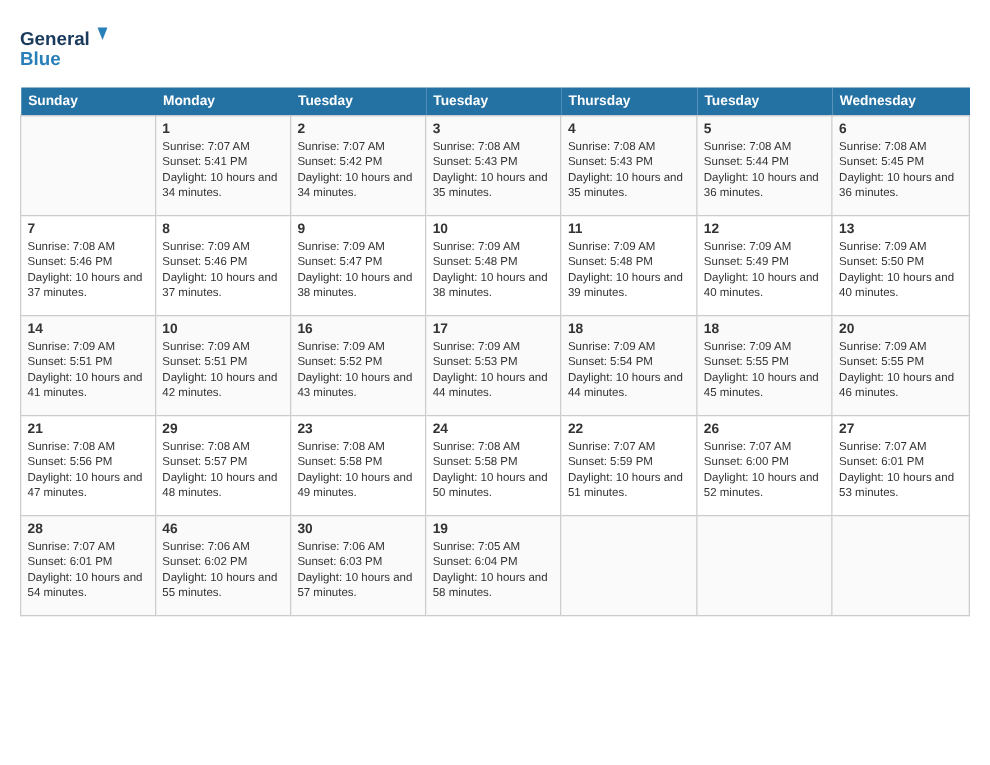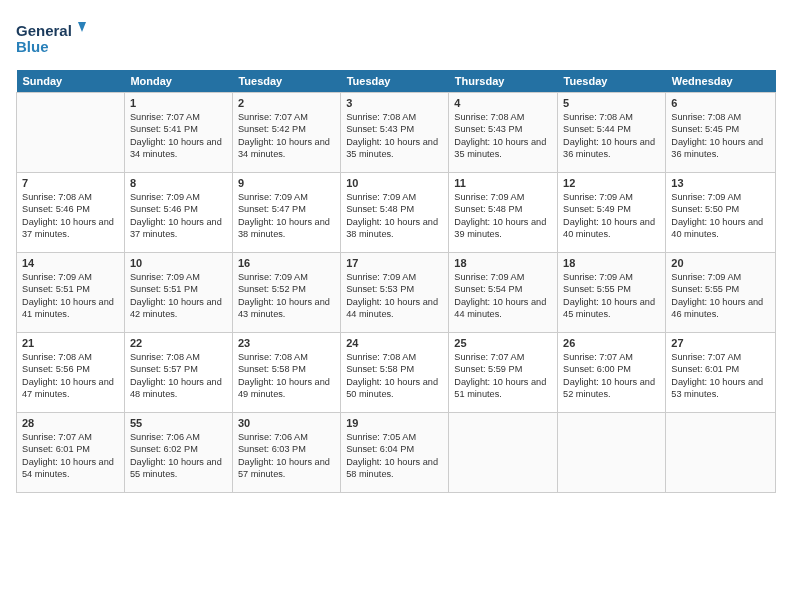--- a/index.html
+++ b/index.html
@@ -194,51 +194,51 @@
         <span class="date-num">20</span>
         <span class="cell-text">Sunrise: 7:09 AM<br>Sunset: 5:55 PM<br>Daylight: 10 hours and 46 minutes.</span>
       </td>
         </tr>
         <tr>
           <td>
         <span class="date-num">21</span>
         <span class="cell-text">Sunrise: 7:08 AM<br>Sunset: 5:56 PM<br>Daylight: 10 hours and 47 minutes.</span>
       </td>
           <td>
-        <span class="date-num">22</span>
+        <span class="date-num">29</span>
         <span class="cell-text">Sunrise: 7:08 AM<br>Sunset: 5:57 PM<br>Daylight: 10 hours and 48 minutes.</span>
       </td>
           <td>
         <span class="date-num">23</span>
         <span class="cell-text">Sunrise: 7:08 AM<br>Sunset: 5:58 PM<br>Daylight: 10 hours and 49 minutes.</span>
       </td>
           <td>
         <span class="date-num">24</span>
         <span class="cell-text">Sunrise: 7:08 AM<br>Sunset: 5:58 PM<br>Daylight: 10 hours and 50 minutes.</span>
       </td>
           <td>
-        <span class="date-num">25</span>
+        <span class="date-num">22</span>
         <span class="cell-text">Sunrise: 7:07 AM<br>Sunset: 5:59 PM<br>Daylight: 10 hours and 51 minutes.</span>
       </td>
           <td>
         <span class="date-num">26</span>
         <span class="cell-text">Sunrise: 7:07 AM<br>Sunset: 6:00 PM<br>Daylight: 10 hours and 52 minutes.</span>
       </td>
           <td>
         <span class="date-num">27</span>
         <span class="cell-text">Sunrise: 7:07 AM<br>Sunset: 6:01 PM<br>Daylight: 10 hours and 53 minutes.</span>
       </td>
         </tr>
         <tr>
           <td>
         <span class="date-num">28</span>
         <span class="cell-text">Sunrise: 7:07 AM<br>Sunset: 6:01 PM<br>Daylight: 10 hours and 54 minutes.</span>
       </td>
           <td>
-        <span class="date-num">55</span>
+        <span class="date-num">46</span>
         <span class="cell-text">Sunrise: 7:06 AM<br>Sunset: 6:02 PM<br>Daylight: 10 hours and 55 minutes.</span>
       </td>
           <td>
         <span class="date-num">30</span>
         <span class="cell-text">Sunrise: 7:06 AM<br>Sunset: 6:03 PM<br>Daylight: 10 hours and 57 minutes.</span>
       </td>
           <td>
         <span class="date-num">19</span>
         <span class="cell-text">Sunrise: 7:05 AM<br>Sunset: 6:04 PM<br>Daylight: 10 hours and 58 minutes.</span>
       </td>

